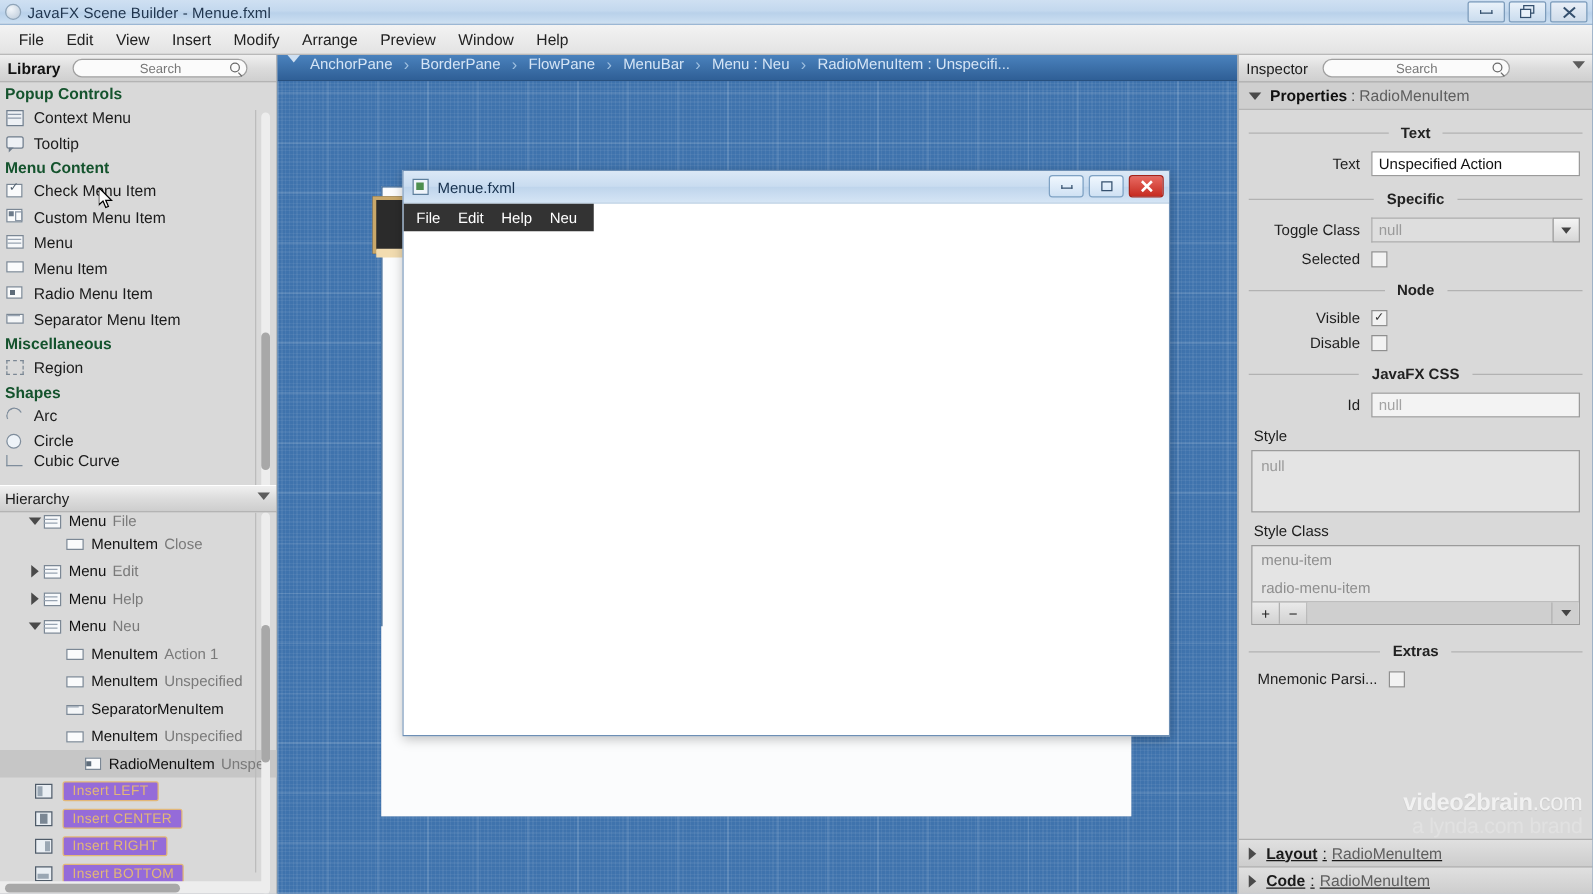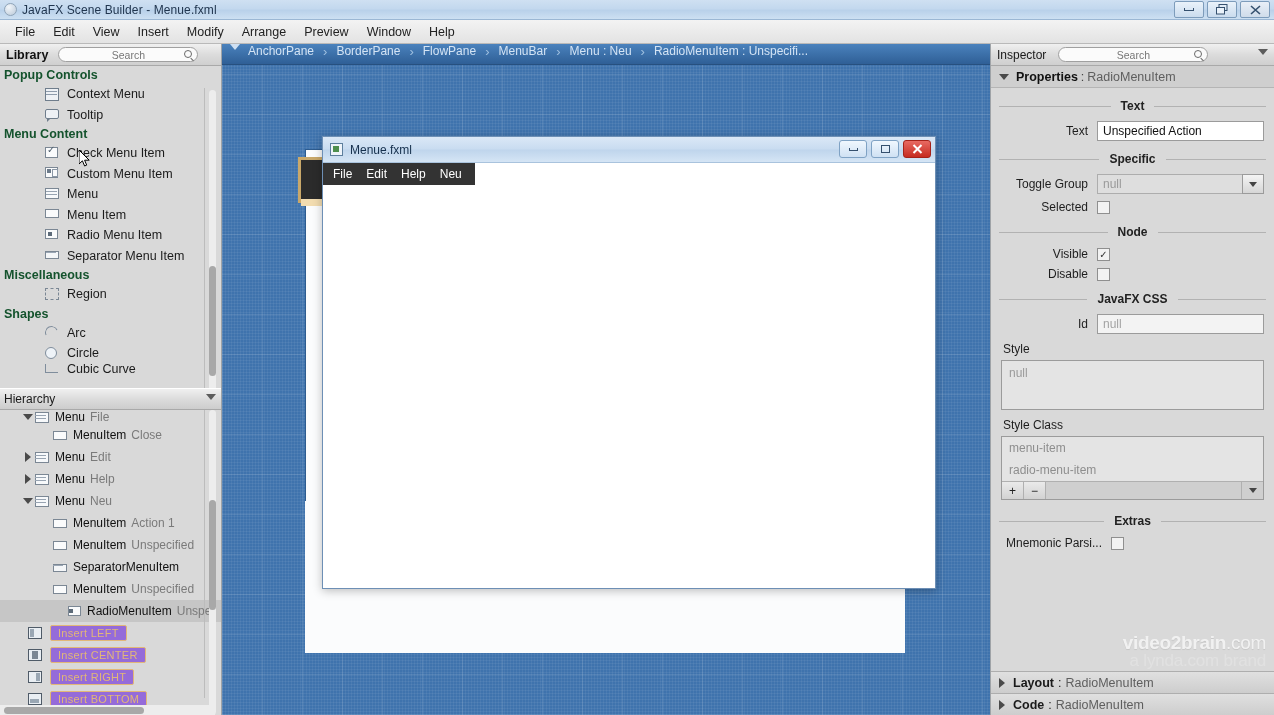--- a/index.html
+++ b/index.html
@@ -81,21 +81,21 @@
   }
 
   .library-body{
     position:absolute;top:22px;left:0;width:222px;height:322px;
     background:#d9d9d9;overflow:hidden;
   }
   .lib-group{
     font-weight:bold;font-size:12.5px;color:#14532d;padding:2px 0 2px 4px;
   }
   .lib-item{
-    display:flex;align-items:center;height:20.5px;padding-left:5px;font-size:12.5px;color:#1b1b1b;margin-left:40px;
+    display:flex;align-items:center;height:20.5px;padding-left:5px;font-size:12.5px;color:#1b1b1b;
   }
   .lib-ico{
     width:15px;height:13px;margin-right:7px;flex:0 0 auto;position:relative;
   }
   .ico-ctxmenu{ width:14px;height:13px;border:1px solid #6f7d8c;background:#eef1f5; }
   .ico-ctxmenu::before{content:"";position:absolute;left:1px;top:3px;width:11px;height:1px;background:#8e9bab;}
   .ico-ctxmenu::after{content:"";position:absolute;left:1px;top:6px;width:11px;height:1px;background:#8e9bab;}
   .ico-tooltip{ width:14px;height:10px;border:1px solid #6f7d8c;border-radius:2px;background:#eef1f5;margin-top:1px;}
   .ico-tooltip::after{content:"";position:absolute;left:2px;top:10px;width:0;height:0;border-top:4px solid #6f7d8c;border-right:4px solid transparent;}
   .ico-check{ width:13px;height:11px;border:1px solid #7b8794;background:#fafbfc;}
@@ -304,21 +304,21 @@
     background:linear-gradient(to bottom,#eaeaea,#d2d2d2);
   }
   .sc-btn{
     width:22px;border-right:1px solid #b0b0b0;display:flex;align-items:center;justify-content:center;
     font-size:12px;color:#222;
   }
   .sc-field{ flex:1;background:#cfcfcf; }
   .sc-caret{ width:22px;display:flex;align-items:center;justify-content:center;border-left:1px solid #b0b0b0;background:#cfcfcf; }
 
   .accordion{
-    position:absolute;left:0;bottom:0;width:284px;
+    position:absolute;left:0;bottom:0;width:284px;text-decoration:underline;
   }
   .acc-row{
     height:22px;background:linear-gradient(to bottom,#e0e0e0,#cdcdcd);
     border-top:1px solid #aeaeae;display:flex;align-items:center;padding-left:8px;font-size:12.5px;
   }
   .acc-row .tw-right{ margin-right:8px; }
   .acc-row b{ font-weight:bold; }
   .acc-row .cls{ color:#5e5e5e; }
 
   .watermark{
@@ -682,21 +682,21 @@
     <div class="plabel">Text</div>
     <div class="pinput">Unspecified Action</div>
   </div>
 
   <div class="sec-title">
     <div class="ln"></div>
       <div class="tx">Specific</div>
       <div class="ln"></div>
   </div>
   <div class="prow">
-    <div class="plabel">Toggle Group</div>
+    <div class="plabel">Toggle Class</div>
     <div class="pcombo">
       <div class="pinput disabled">null</div>
       <div class="cbtn">
           <div class="cb-caret"></div>
         </div>
     </div>
   </div>
   <div class="prow">
     <div class="plabel">Selected</div>
     <div class="pcheck"></div>

